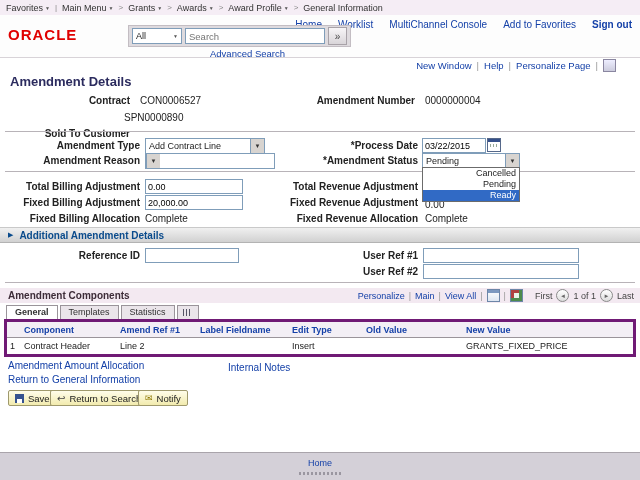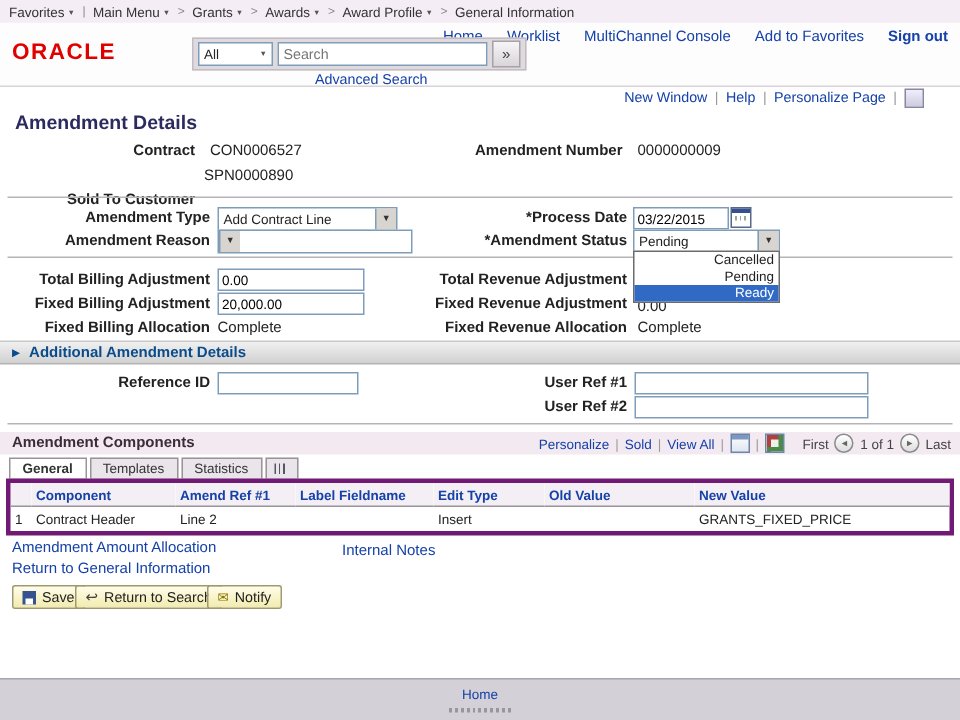--- a/index.html
+++ b/index.html
@@ -137,23 +137,23 @@
     <span class="lnk">Personalize Page</span>
     <span class="pipe">|</span>
     <span class="copylink"></span>
   </div>
 
   <div class="title">Amendment Details</div>
 
   <span class="flabel" style="left:40px;top:95px;width:90px;">Contract</span>
   <span class="fvalue" style="left:140px;top:95px;">CON0006527</span>
   <span class="flabel" style="left:290px;top:95px;width:125px;">Amendment Number</span>
-  <span class="fvalue" style="left:425px;top:95px;">0000000009</span>
+  <span class="fvalue" style="left:425px;top:95px;">0000000004</span>
   <span class="flabel" style="left:20px;top:112px;width:110px;margin-top:16px;">Sold To Customer</span>
-  <span class="fvalue" style="left:136px;top:112px;">SPN0000890</span>
+  <span class="fvalue" style="left:124px;top:112px;">SPN0000890</span>
 
   <div class="hline" style="top:131px;"></div>
 
   <span class="flabel" style="left:20px;top:140px;width:120px;">Amendment Type</span>
   <div class="pssel" style="left:145px;top:138px;width:118px;">
     <span class="seltext">Add Contract Line</span>
     <span class="selarrow">▼</span>
   </div>
   <span class="flabel" style="left:300px;top:140px;width:118px;">*Process Date</span>
   <input class="tinput" style="left: 422px; top: 138px; width: 58px;" value="03/22/2015">
@@ -204,21 +204,21 @@
   <span class="flabel" style="left:330px;top:266px;width:88px;">User Ref #2</span>
   <input class="tinput" style="left: 423px; top: 264px; width: 150px;">
 
   <div class="hline" style="top:282px;"></div>
 
   <div class="compband">
     <span class="comptitle">Amendment Components</span>
     <span class="comptools">
       <span class="lnk">Personalize</span>
       <span class="pipe">|</span>
-      <span class="lnk">Sold</span>
+      <span class="lnk">Main</span>
       <span class="pipe">|</span>
       <span class="lnk">View All</span>
       <span class="pipe">|</span>
       <span class="miniicon zoomgrid"></span>
       <span class="pipe">|</span>
       <span class="miniicon dlexcel"></span>
       <span class="fl-label" style="margin-left:8px;">First</span>
       <span class="circ">◄</span>
       <span class="fl-label">1 of 1</span>
       <span class="circ">►</span>

